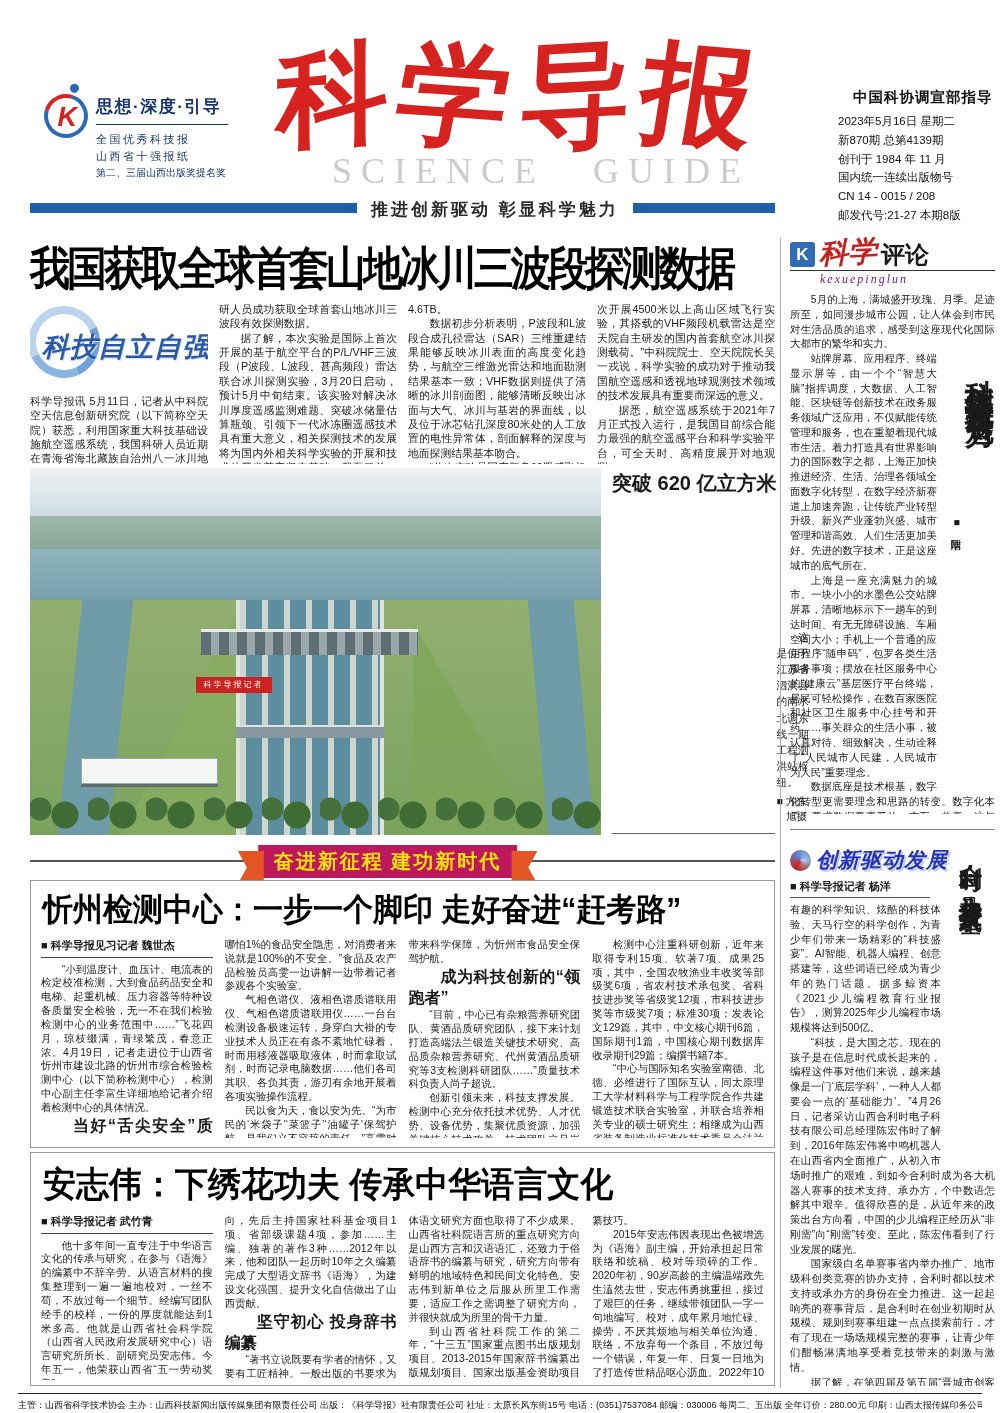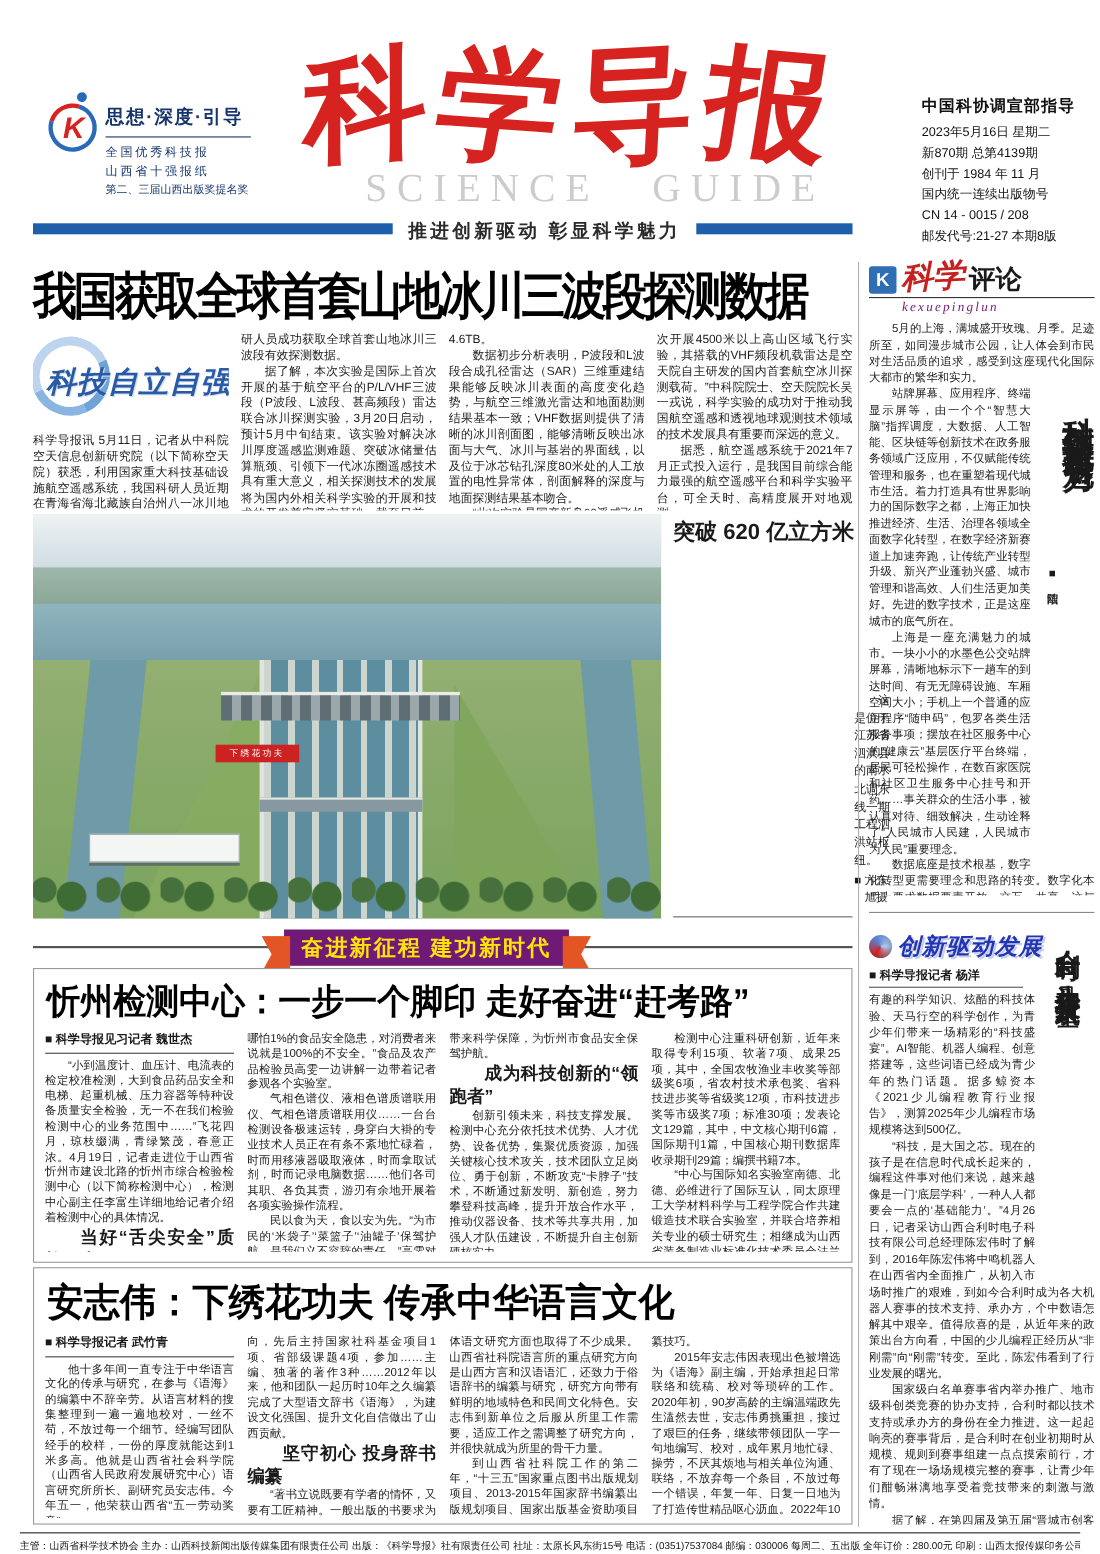--- a/index.html
+++ b/index.html
@@ -30,21 +30,21 @@
   .mast-title span { display:block; transform:rotate(-5deg) skewX(-5deg); }
   .mast-title span:nth-child(2){ transform:rotate(4deg) skewX(-7deg); }
   .mast-title span:nth-child(3){ transform:rotate(-3deg) skewX(-6deg); }
   .mast-title span:nth-child(4){ transform:rotate(5deg) skewX(-4deg); }
   .mast-en { left:332px; top:150px; width:390px; font-family:"Liberation Serif",serif;
     font-size:36px; color:#cccccc; letter-spacing:9px; word-spacing:30px;
     white-space:nowrap; z-index:1; }
 
   .mast-info { left:838px; top:86px; width:157px; font-size:11.5px; line-height:1.62;
     color:#111; text-align:justify; }
-  .mast-info .head { font-size:14.5px; font-weight:800; letter-spacing:1px; margin-bottom:3px; }
+  .mast-info .head { font-size:14.5px; font-weight:800; letter-spacing:1px; margin-bottom:3px;margin-left:15px; }
 
   .blue-bar { left:30px; top:198px; width:745px; height:20px; display:flex; align-items:flex-start; }
   .blue-bar .seg { background:#1d5fa8; height:10px; align-self:center; }
   .blue-bar .seg.l { flex:2.3; }
   .blue-bar .seg.r { flex:1; }
   .bar-text { font-size:17px; font-weight:600; color:#2b2b2b; letter-spacing:3px;
     padding:0 14px; white-space:nowrap; }
 
   
   .lead-headline { left:30px; top:237px; width:745px; font-size:40px; font-weight:900;
@@ -117,21 +117,21 @@
     justify-content:flex-end; }
   .vt-author { writing-mode:vertical-rl; font-size:10.5px; margin-top:160px; margin-right:1px; }
   .vt-title { writing-mode:vertical-rl; font-size:29px; font-weight:900; letter-spacing:4px;
     line-height:1.05; }
 
   
   .banner { left:30px; top:845px; width:745px; height:30px; }
   .banner .line { position:absolute; top:15px; height:1.5px; background:#555; width:262px; }
   .banner .line.l { left:0; } .banner .line.r { right:0; }
   .ribbon { position:absolute; left:48%; transform:translateX(-50%); top:0;
-    background:#701a75; color:#ffe20a; font-size:20px; font-weight:900; letter-spacing:2px;
+    background:#be185d; color:#ffe20a; font-size:20px; font-weight:900; letter-spacing:2px;
     padding:3px 16px; white-space:nowrap; }
   .ribbon::before, .ribbon::after { content:""; position:absolute; top:6px; width:26px;
     height:100%; background:#e45526; z-index:-1; }
   .ribbon::before { left:-20px; clip-path:polygon(100% 0,0 0,35% 50%,0 100%,100% 100%); }
   .ribbon::after  { right:-20px; clip-path:polygon(0 0,100% 0,65% 50%,100% 100%,0 100%); }
 
   
   .boxed { border:1px solid #999; padding:6px 10px; background:#fff; }
   .art1 { left:30px; top:880px; width:745px; height:268px; }
   .art2 { left:30px; top:1152px; width:745px; height:234px; }
@@ -236,21 +236,21 @@
     <div class="ph land"></div>
     <div class="ph sideL"></div>
     <div class="ph sideR"></div>
     <div class="ph lawnL"></div>
     <div class="ph lawnR"></div>
     <div class="ph canal"></div>
     <div class="ph gate"></div>
     <div class="ph gate2"></div>
     <div class="ph bldg"></div>
     <div class="ph trees"></div>
-    <div class="ph sign">下绣花功夫</div>
+    <div class="ph sign">科学导报记者</div>
   </div>
 
   <div class="abs photo-caption">
     <div class="cap-title">突破 620 亿立方米</div>
     <div class="cap-body">
       <p>这是位于江苏省泗洪县的南水北调东线一期工程泗洪站枢纽。</p>
       <div class="cap-credit">■ 方东旭摄</div>
     </div>
   </div>
 
@@ -292,20 +292,21 @@
         <p>“火锅底料中是否含有罂粟壳、白酒中是否含有甜蜜素、鸡蛋中是否含有甲硝唑、蔬菜水果中的农药残留是否超标……都可以通过这些先进仪器直接检测出来，</p>
       </div>
       <div class="acol">
         <p class="np">哪怕1%的食品安全隐患，对消费者来说就是100%的不安全。”食品及农产品检验员高雯一边讲解一边带着记者参观各个实验室。</p>
         <p>气相色谱仪、液相色谱质谱联用仪、气相色谱质谱联用仪……一台台检测设备极速运转，身穿白大褂的专业技术人员正在有条不紊地忙碌着，时而用移液器吸取液体，时而拿取试剂，时而记录电脑数据……他们各司其职、各负其责，游刃有余地开展着各项实验操作流程。</p>
         <p>民以食为天，食以安为先。“为市民的‘米袋子’‘菜篮子’‘油罐子’保驾护航，是我们义不容辞的责任。”高雯对记者说。检测中心严格对食品进行检验检测，用科学数据把好质量关，排除市民食品安全隐患，助力食品安全高质量提升，为全市市民饮食安全</p>
       </div>
       <div class="acol">
         <p class="np">带来科学保障，为忻州市食品安全保驾护航。</p>
         <p class="subhead">成为科技创新的“领跑者”</p>
+        <p>“目前，中心已有杂粮营养研究团队、黄酒品质研究团队，接下来计划打造高端法兰锻造关键技术研究、高品质杂粮营养研究、代州黄酒品质研究等3支检测科研团队……”质量技术科负责人尚子超说。</p>
         <p>创新引领未来，科技支撑发展。检测中心充分依托技术优势、人才优势、设备优势，集聚优质资源，加强关键核心技术攻关，技术团队立足岗位、勇于创新，不断攻克“卡脖子”技术，不断通过新发明、新创造，努力攀登科技高峰，提升开放合作水平，推动仪器设备、技术等共享共用，加强人才队伍建设，不断提升自主创新硬核实力。</p>
       </div>
       <div class="acol">
         <p>检测中心注重科研创新，近年来取得专利15项、软著7项、成果25项，其中，全国农牧渔业丰收奖等部级奖6项，省农村技术承包奖、省科技进步奖等省级奖12项，市科技进步奖等市级奖7项；标准30项；发表论文129篇，其中，中文核心期刊6篇，国际期刊1篇，中国核心期刊数据库收录期刊29篇；编撰书籍7本。</p>
         <p>“中心与国际知名实验室南德、北德、必维进行了国际互认，同太原理工大学材料科学与工程学院合作共建锻造技术联合实验室，并联合培养相关专业的硕士研究生；相继成为山西省装备制造业标准化技术委员会法兰锻造分标准化技术委员会和山西省粮油标准化委员会小杂粮分技术委员会的秘书处单位……”尚子超表示。</p>
 
       </div>
     </div>
   </div>
 

